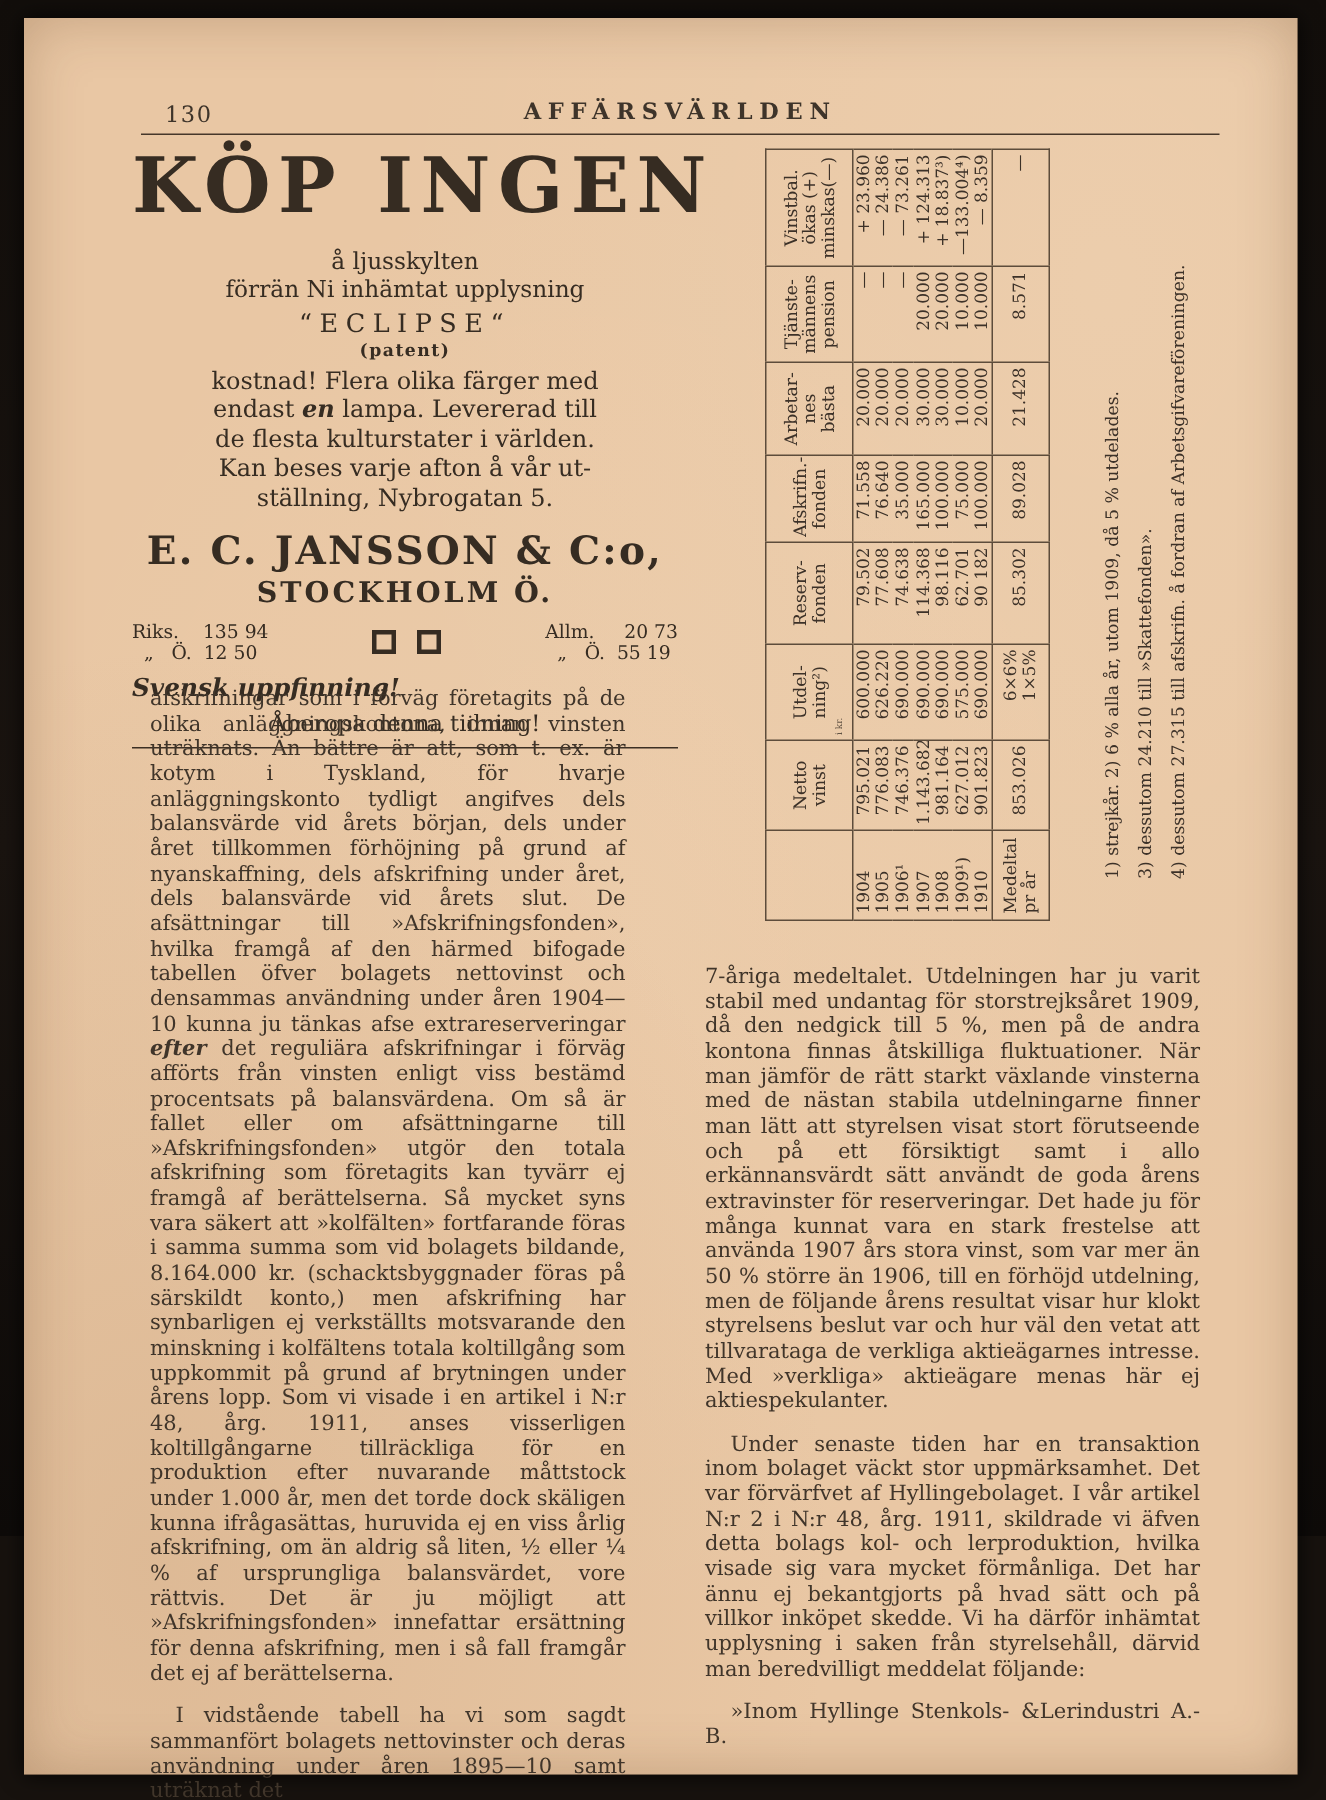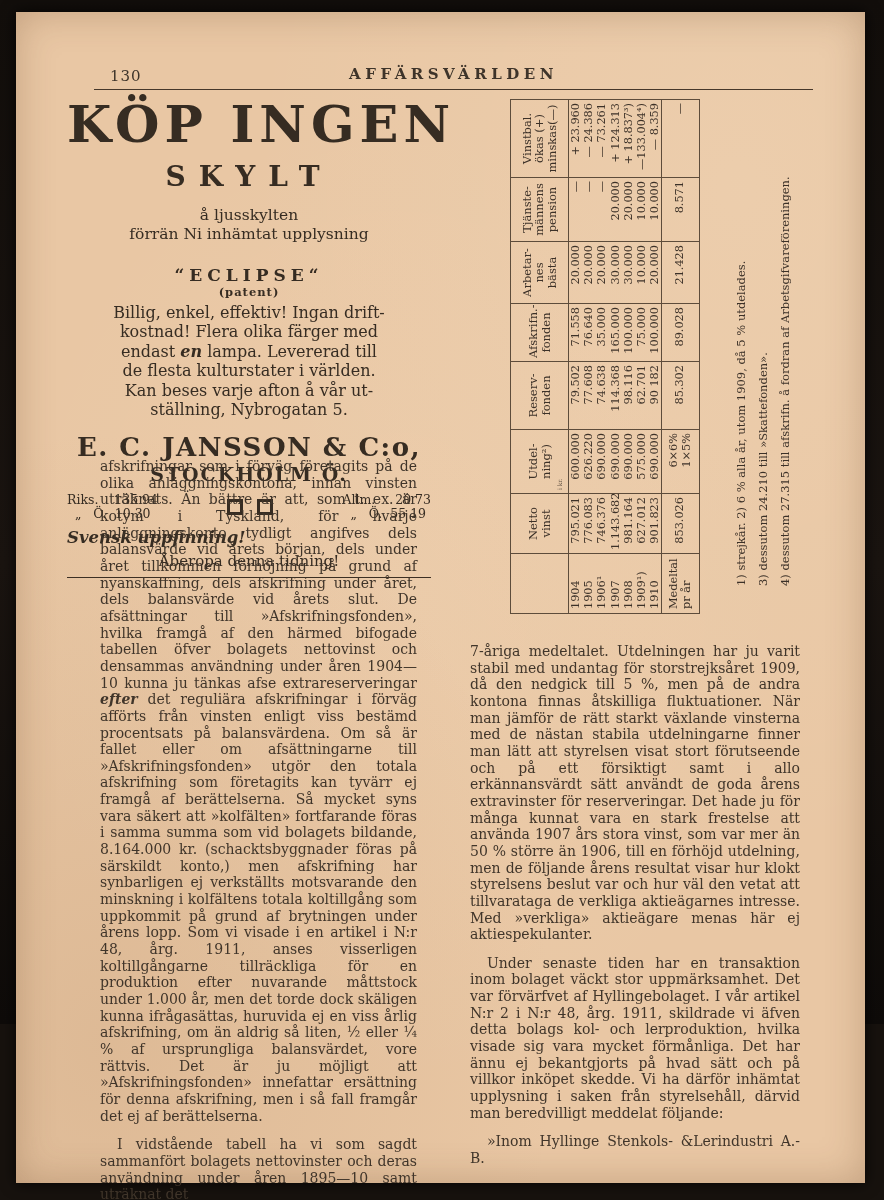--- a/index.html
+++ b/index.html
@@ -20,25 +20,25 @@
     box-shadow:inset 0 0 38px rgba(96,62,32,.28), 0 0 14px rgba(0,0,0,.8);
     color:#3e342a;
   }
   
   .pg-header{position:absolute;left:78px;right:52px;top:48px;height:34px;}
   .pg-num{position:absolute;left:16px;top:7px;font-size:15px;letter-spacing:1px;}
   .pg-title{position:absolute;left:0;right:0;top:5px;text-align:center;
     font-size:15px;font-weight:bold;letter-spacing:4.5px;}
   .pg-rule{position:absolute;left:0;right:0;top:29px;border-top:1.4px solid #46372a;}
   
-  .ad{position:absolute;left:51px;top:86px;width:364px;text-align:center;color:#362c22;}
+  .ad{position:absolute;left:72px;top:86px;width:364px;text-align:center;color:#362c22;}
   .ad-h1{font-size:51px;font-weight:bold;letter-spacing:5px;line-height:1.05;white-space:nowrap;}
   .ad-h2{font-size:28px;font-weight:bold;letter-spacing:13px;margin-top:8px;}
   .ad-intro{font-size:15.5px;line-height:19px;margin-top:13px;}
-  .ad-brand{font-size:17px;font-weight:bold;letter-spacing:5px;margin-top:21px;}
+  .ad-brand{font-size:17px;font-weight:normal;letter-spacing:5px;margin-top:3px;}
   .ad-patent{font-size:11.5px;font-weight:bold;letter-spacing:1px;}
   .ad-body{font-size:16px;line-height:19.5px;margin-top:4px;}
   .ad-company{font-size:26px;font-weight:bold;letter-spacing:1.5px;margin-top:12px;white-space:nowrap;}
   .ad-city{font-size:19px;font-weight:bold;letter-spacing:2px;margin-top:1px;}
   .ad-phones{display:flex;justify-content:space-between;align-items:center;
     margin-top:8px;font-size:12.5px;line-height:14px;text-align:left;}
   .phone{white-space:pre;}
   .squares{display:flex;gap:14px;}
   .sq{width:10px;height:10px;border:3px solid #362c22;display:inline-block;}
   .ad-slogans{display:flex;justify-content:space-between;font-style:italic;font-weight:bold;
@@ -85,39 +85,37 @@
   <div class="paper">
 
     <div class="pg-header">
       <span class="pg-num">130</span>
       <span class="pg-title">AFFÄRSVÄRLDEN</span>
       <div class="pg-rule"></div>
     </div>
 
     <div class="ad">
       <div class="ad-h1">KÖP INGEN</div>
-      <div class="ad-h2">SKYLT</div>
       <div class="ad-intro">
           <div>å ljusskylten</div>
           <div>förrän Ni inhämtat upplysning</div>
         </div>
       <div class="ad-brand">“ECLIPSE“</div>
       <div class="ad-patent">(patent)</div>
       <div class="ad-body">
-          <div><span>Billig, enkel, effektiv! Ingan drift-</span></div>
           <div><span>kostnad! Flera olika färger med</span></div>
           <div><span>endast </span><i class="em">en</i><span> lampa.  Levererad till</span></div>
           <div><span>de flesta kulturstater i världen.</span></div>
           <div><span>Kan beses varje afton å vår ut-</span></div>
           <div><span>ställning, Nybrogatan 5.</span></div>
         </div>
       <div class="ad-company">E. C. JANSSON &amp; C:o,</div>
       <div class="ad-city">STOCKHOLM Ö.</div>
       <div class="ad-phones">
-        <div class="phone"><span>Riks.    135 94</span><br><span>  „   Ö.  10 30</span></div>
+        <div class="phone"><span>Riks.    135 94</span><br><span>  „   Ö.  12 50</span></div>
         <div class="squares">
           <span class="sq"></span>
           <span class="sq"></span>
         </div>
         <div class="phone"><span>Allm.     20 73</span><br><span>  „   Ö.  55 19</span></div>
       </div>
       <div class="ad-slogans">
         <span>Svensk uppfinning!</span>
       </div>
       <div class="ad-refer">Åberopa denna tidning!</div>

